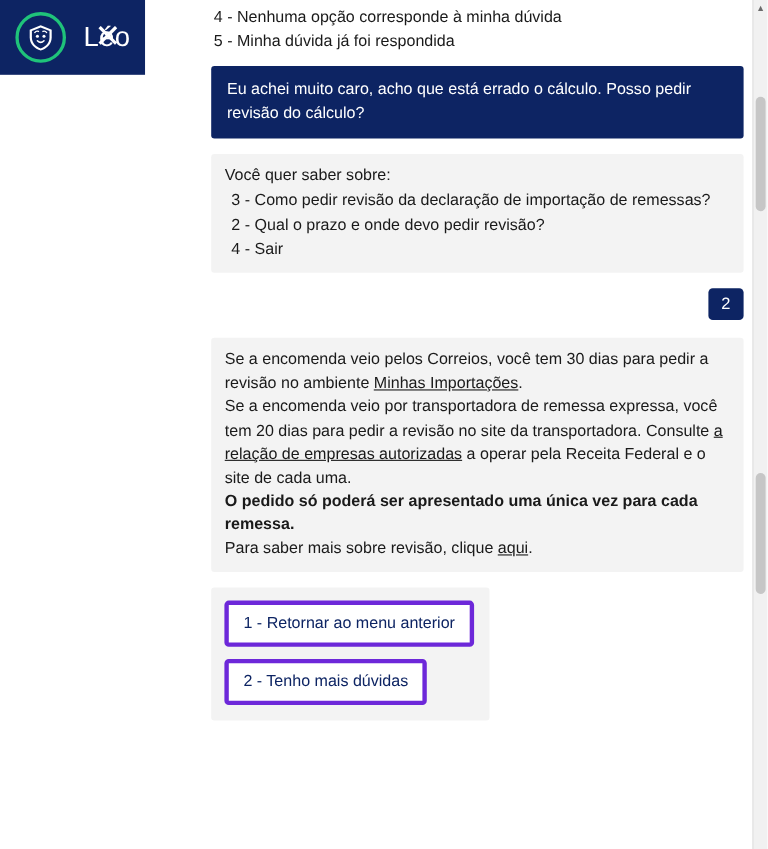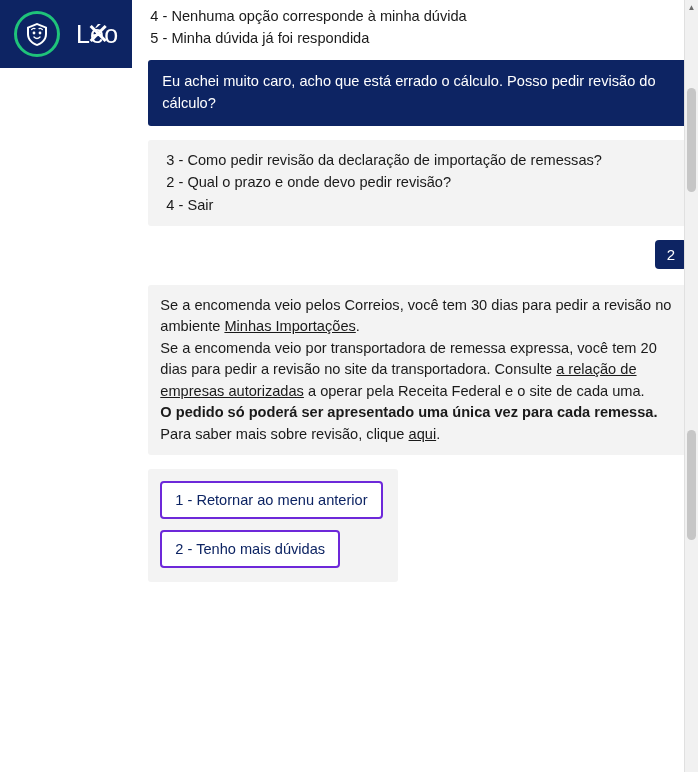--- a/index.html
+++ b/index.html
@@ -65,22 +65,23 @@
   
   .chat-wrap {
     flex: 1 1 auto;
     position: relative;
     overflow: hidden;
     background: #ffffff;
   }
   .chat {
     position: absolute;
     inset: 0;
-    padding: 6px 11px 10px 16px;
+    padding: 6px 22px 10px 16px;
     overflow: hidden;
+    margin-left: 44px;
   }
 
   .msg-bot {
     background: #f3f3f3;
     border-radius: 3px;
     padding: 10px 12px;
     color: #1a1a1a;
     font-size: 14.6px;
     line-height: 1.47;
     max-width: 612px;
@@ -136,21 +137,21 @@
     min-width: 250px;
   }
   .options-q {
     font-size: 14.6px;
     color: #1a1a1a;
     margin-bottom: 12px;
   }
   .opt-btn {
     display: block;
     background: #ffffff;
-    border: 2px solid #6d28d9;
+    border: 4px solid #6d28d9;
     border-radius: 4px;
     color: #0d2463;
     font-size: 14.6px;
     padding: 9px 13px;
     margin-bottom: 11px;
     cursor: pointer;
     font-family: "Liberation Sans", sans-serif;
     text-align: left;
   }
   .opt-btn:last-child { margin-bottom: 0; }
@@ -244,20 +245,21 @@
         <span class="msg-line"> 5 - Minha dúvida já foi respondida</span>
       </div>
 
       
       <div class="msg-user-row">
         <div class="msg-user">Eu achei muito caro, acho que está errado o cálculo. Posso pedir revisão do cálculo?</div>
       </div>
 
       
       <div class="msg-bot">
+        <span class="msg-line">Você quer saber sobre:</span>
         <span class="msg-line indent"> 3 - Como pedir revisão da declaração de importação de remessas?</span>
         <span class="msg-line indent"> 2 - Qual o prazo e onde devo pedir revisão?</span>
         <span class="msg-line indent"> 4 - Sair</span>
       </div>
 
       
       <div class="chip-row">
         <div class="chip">2</div>
       </div>
 

